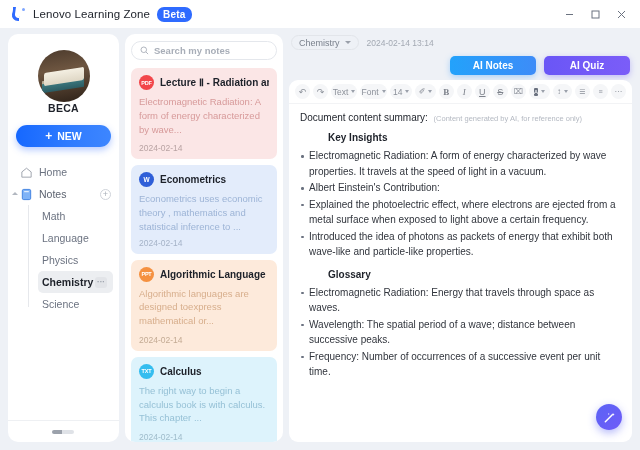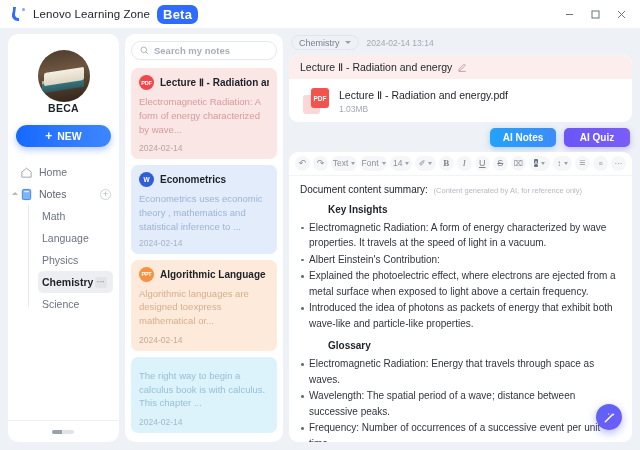--- a/index.html
+++ b/index.html
@@ -27,21 +27,21 @@
     border-bottom-left-radius: 7px;
     transform: skewX(-8deg);
   }
   .logo-mark .dot {
     position: absolute; right: 1px; top: 2px;
     width: 3px; height: 3px; border-radius: 50%; background: #7ea6ff;
   }
   .app-title { font-size: 11.5px; color: #22262e; margin-left: 7px; letter-spacing: .1px; }
   .beta {
     margin-left: 7px; background: #2f6bff; color: #fff;
-    font-size: 13px; font-weight: bold; padding: 2px 6px; border-radius: 7px;
+    font-size: 10px; font-weight: bold; padding: 2px 6px; border-radius: 7px;
     letter-spacing: .2px;
   }
   .win-controls { margin-left: auto; display: flex; align-items: center; }
   .wbtn {
     width: 26px; height: 22px; display: flex; align-items: center; justify-content: center;
     color: #6b7280; font-size: 12px; line-height: 1;
   }
   .wbtn svg { display: block; }
 
   
@@ -176,21 +176,21 @@
     position: absolute; right: 0; top: 0; width: 18px; height: 20px;
     background: #f4524d; border-radius: 3px;
     color: #fff; font-size: 6.5px; font-weight: bold;
     display: flex; align-items: center; justify-content: center;
   }
   .file-name { font-size: 10.5px; color: #1d2129; }
   .file-size { font-size: 8.5px; color: #a3a9b3; margin-top: 3px; }
 
   .ai-btns { display: flex; justify-content: flex-end; gap: 8px; padding: 1px 2px 0 0; }
   .ai-btn {
-    width: 66px; height: 19px; border-radius: 5px; color: #fff;
+    width: 86px; height: 19px; border-radius: 5px; color: #fff;
     font-size: 10px; font-weight: bold;
     display: flex; align-items: center; justify-content: center;
   }
   .ai-btn.notes { background: linear-gradient(90deg,#23a2fb,#3d8cf8); box-shadow: 0 2px 6px rgba(45,150,250,.35); }
   .ai-btn.quiz  { background: linear-gradient(90deg,#6a56f6,#7b5df8); box-shadow: 0 2px 6px rgba(106,86,246,.35); text-align: center; }
 
   .editor { background: #fff; border-radius: 9px; flex: 1 1 auto; overflow: hidden; position: relative; }
   .toolbar {
     height: 24px; display: flex; align-items: center; gap: 3px;
     padding: 0 6px; border-bottom: 1px solid #f2f3f5;
@@ -352,56 +352,41 @@
       <div class="card" style="background:#fdeadb">
         <div class="card-head">
           <span class="badge" style="background:#f59140">PPT</span>
           <span class="card-title">Algorithmic Language</span>
         </div>
         <div class="card-body" style="color:#d7ae8c">Algorithmic languages are designed toexpress mathematical or...</div>
         <div class="card-date" style="color:#c3ab94">2024-02-14</div>
       </div>
 
       <div class="card" style="background:#ddf3fc">
+        <div class="card-head">
+          <span class="badge" style="background:#35bdef">TXT</span>
+          <span class="card-title">Calculus</span>
+        </div>
         <div class="card-body" style="color:#96c1d6">The right way to begin a calculus book is with calculus. This chapter ...</div>
         <div class="card-date" style="color:#9fbccb">2024-02-14</div>
       </div>
 
     </div>
   </div>
 
   <div class="main">
 
     <div class="main-top">
       <div class="chip">
         <span>Chemistry</span>
         <span class="tri"></span>
       </div>
       <span class="timestamp">2024-02-14 13:14</span>
     </div>
 
-    <div class="doc-card">
-      <div class="doc-head">
-        <span>Lecture Ⅱ - Radiation and energy</span>
-        <svg width="9" height="9" viewBox="0 0 11 11">
-          <path d="M1 9.3l0.5-2 6-6 1.5 1.5-6 6z" fill="none" stroke="#b9919a" stroke-width="1" stroke-linejoin="round"></path>
-          <line x1="1" y1="10.3" x2="9.5" y2="10.3" stroke="#b9919a" stroke-width="1"></line>
-        </svg>
-      </div>
-      <div class="file-row">
-        <div class="pdf-ico">
-          <div class="back"></div>
-          <div class="front">PDF</div>
-        </div>
-        <div>
-          <div class="file-name">Lecture Ⅱ - Radiation and energy.pdf</div>
-          <div class="file-size">1.03MB</div>
-        </div>
-      </div>
-    </div>
 
     <div class="ai-btns">
       <div class="ai-btn notes">AI Notes</div>
       <div class="ai-btn quiz">AI Quiz</div>
     </div>
 
     <div class="editor">
       <div class="toolbar">
         <div class="tb">
             <span style="font-size:9px">↶</span>

